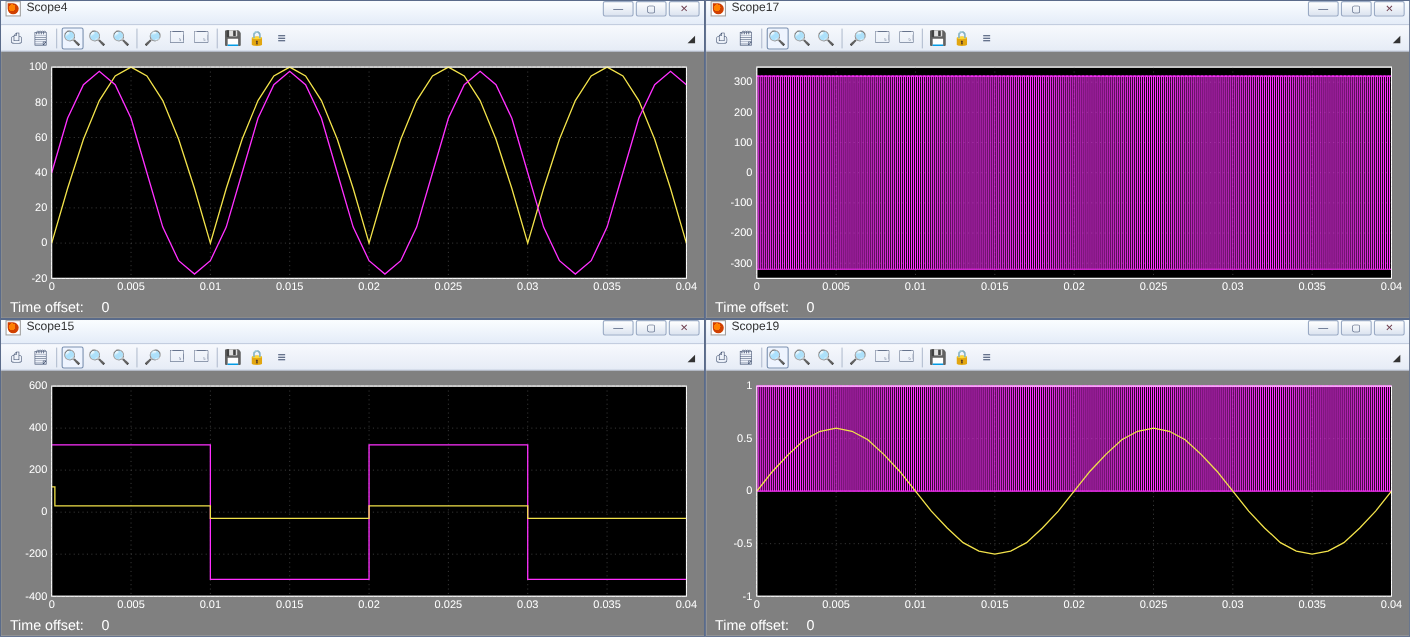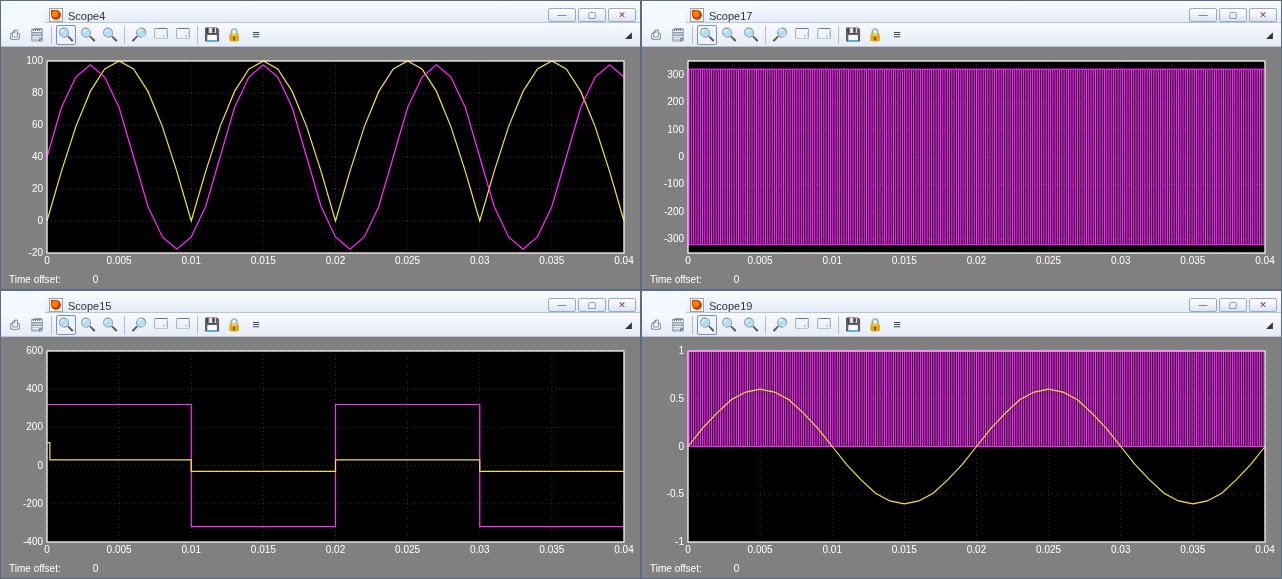--- a/index.html
+++ b/index.html
@@ -20,26 +20,25 @@
   }
   .scope-window {
     display: flex;
     flex-direction: column;
     border: 1px solid #5a6b8a;
     background: linear-gradient(to bottom, #f4f8ff, #dde6f5);
     box-shadow: inset 0 0 0 1px #fff;
   }
   .titlebar {
     display: flex;
-    align-items: flex-end;
+    align-items: flex-start;
     height: 22px;
     padding: 0 4px;
     background: linear-gradient(to bottom, #fafdff, #e4ecf8);
     border-bottom: 1px solid #b8c4d8;
-    margin-left: 44px;
   }
   .app-icon {
     width: 14px; height: 14px;
     margin-right: 5px;
     position: relative;
     background: #fff;
     border: 1px solid #a0a0a0;
   }
   .app-icon::after {
     content: "";
@@ -94,24 +93,24 @@
     display:flex; flex-direction:column;
   }
   .plot-frame {
     flex:1;
     position:relative;
   }
   .plot-svg { width:100%; height:100%; display:block; }
   .time-offset-bar {
     height: 16px;
     color:#fff;
-    font-size: 10px;
+    font-size: 13px;
     display:flex; align-items:center;
     padding-left: 2px;
-    gap: 28px;
+    gap: 12px;
   }
   .time-offset-val { padding-left: 4px; }
   
   text.tick { fill:#fff; font-size:10px; font-family: Tahoma, sans-serif; }
 </style>
 </head>
 <body>
 
 <div class="grid2x2">
 

